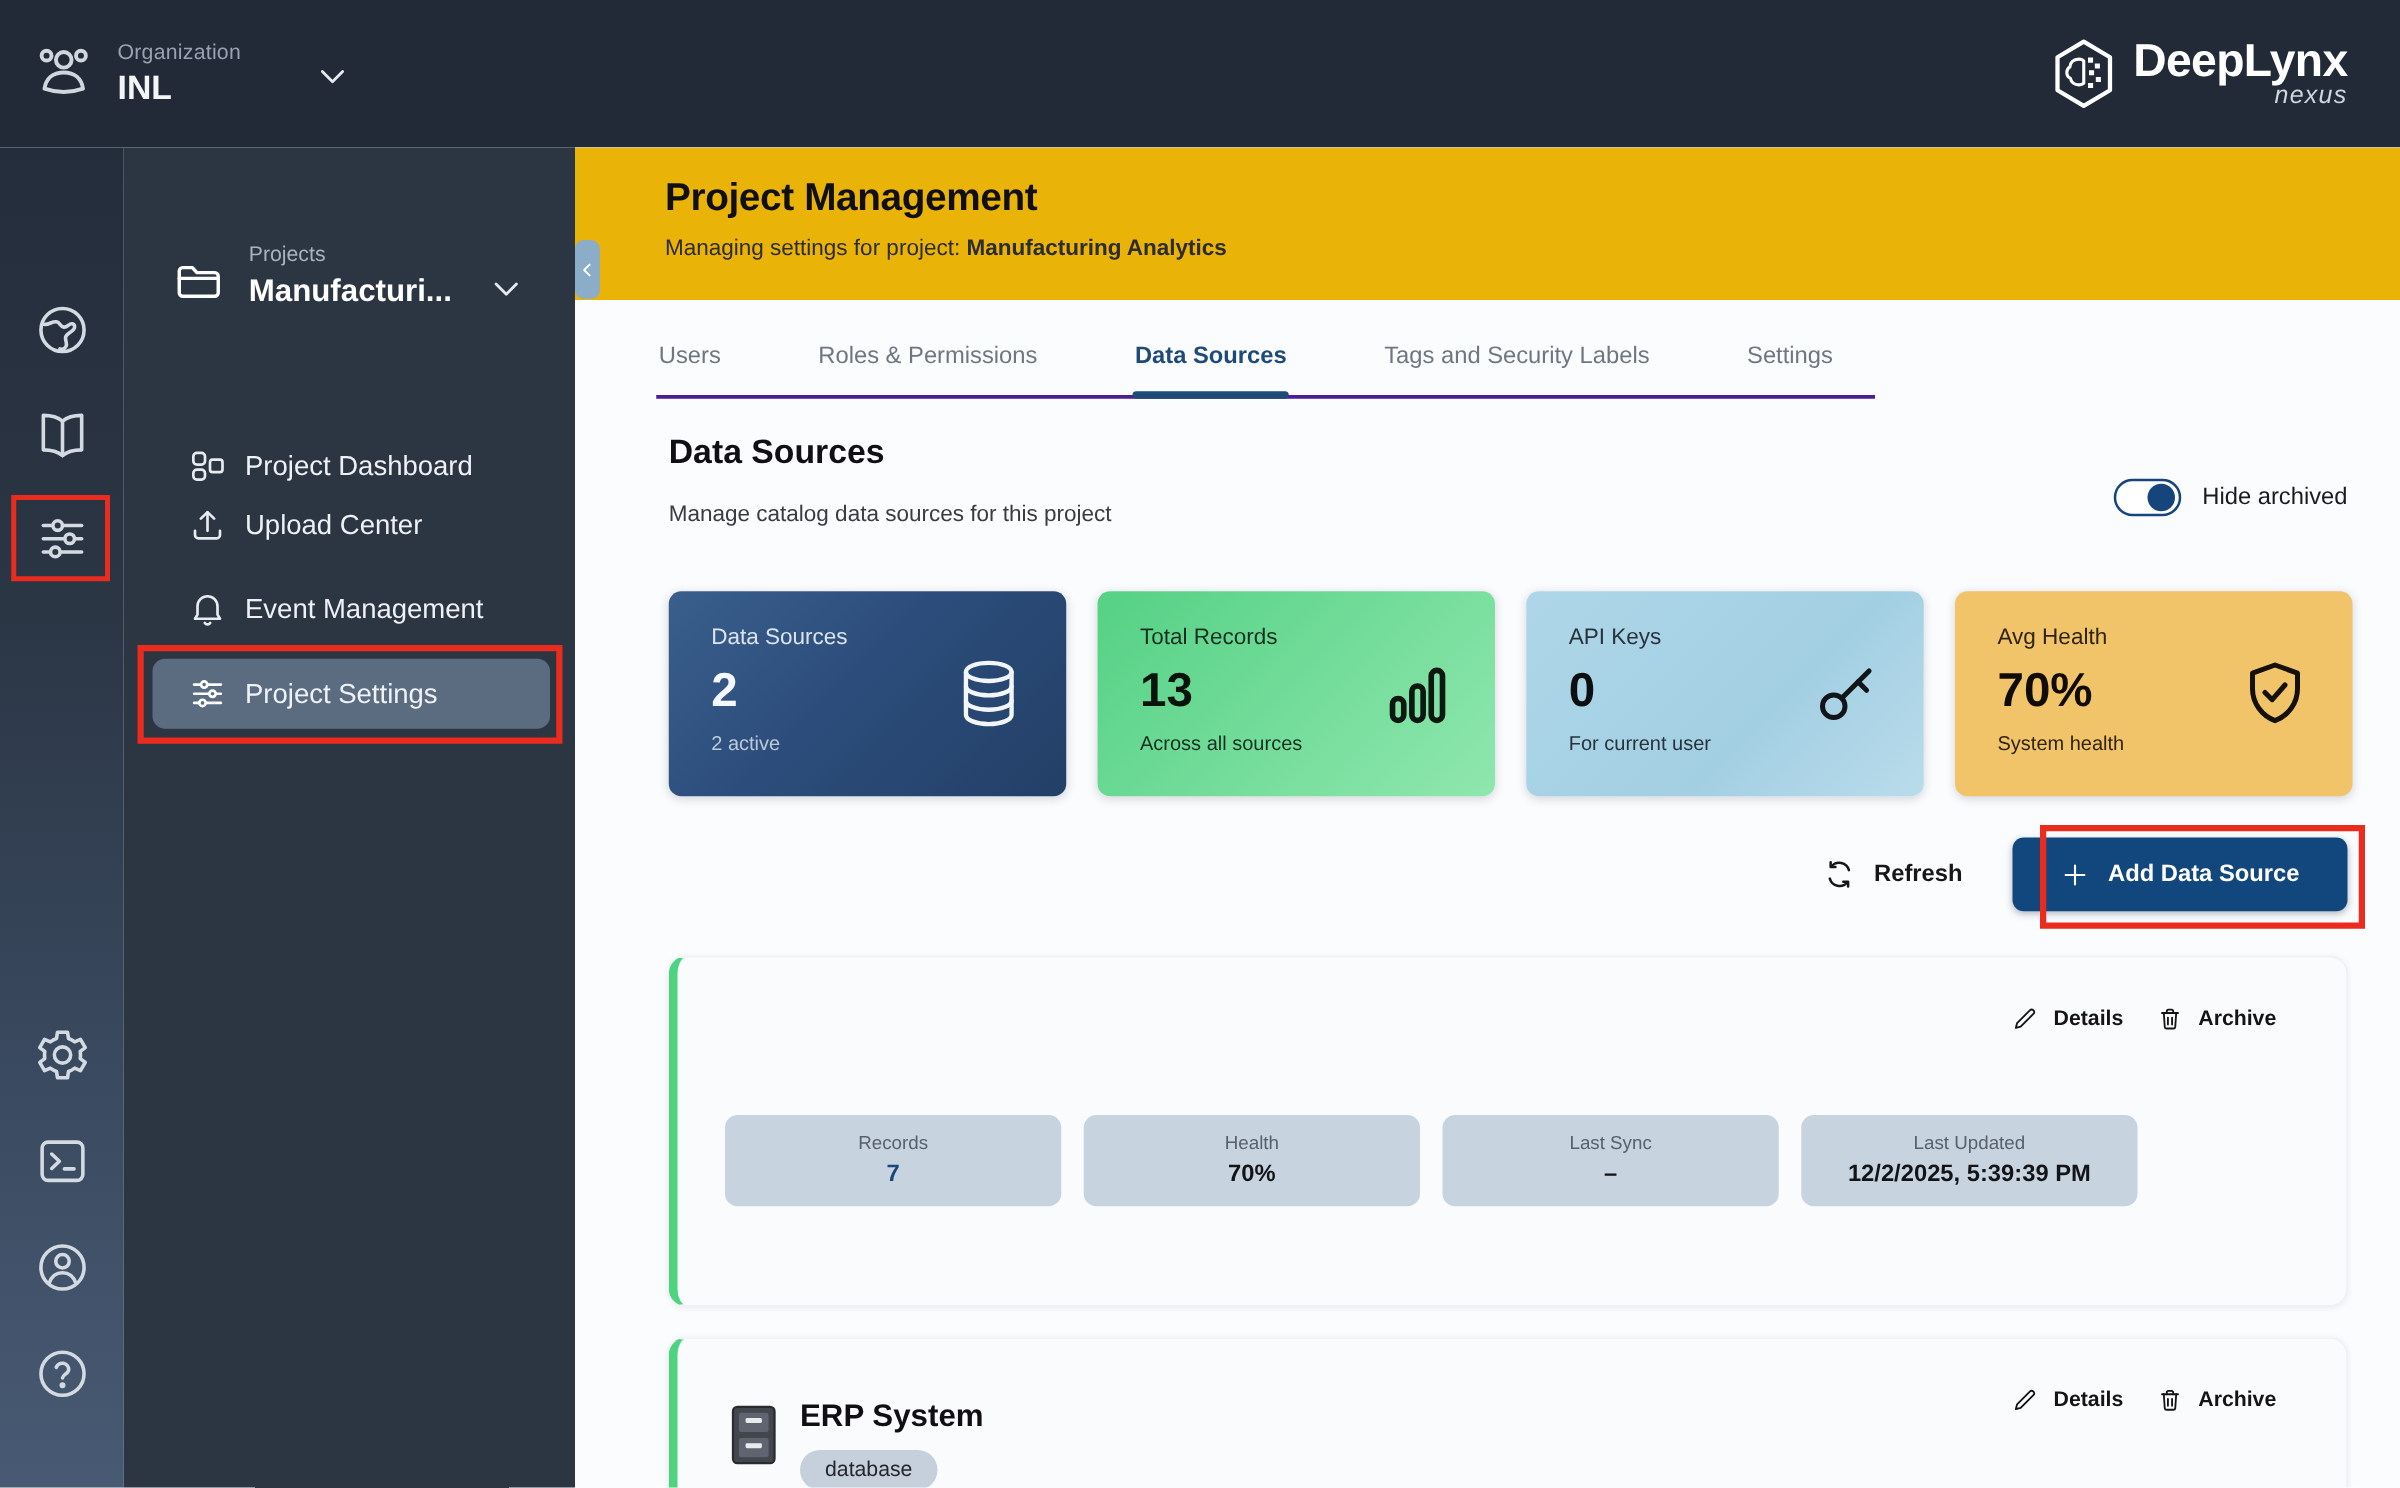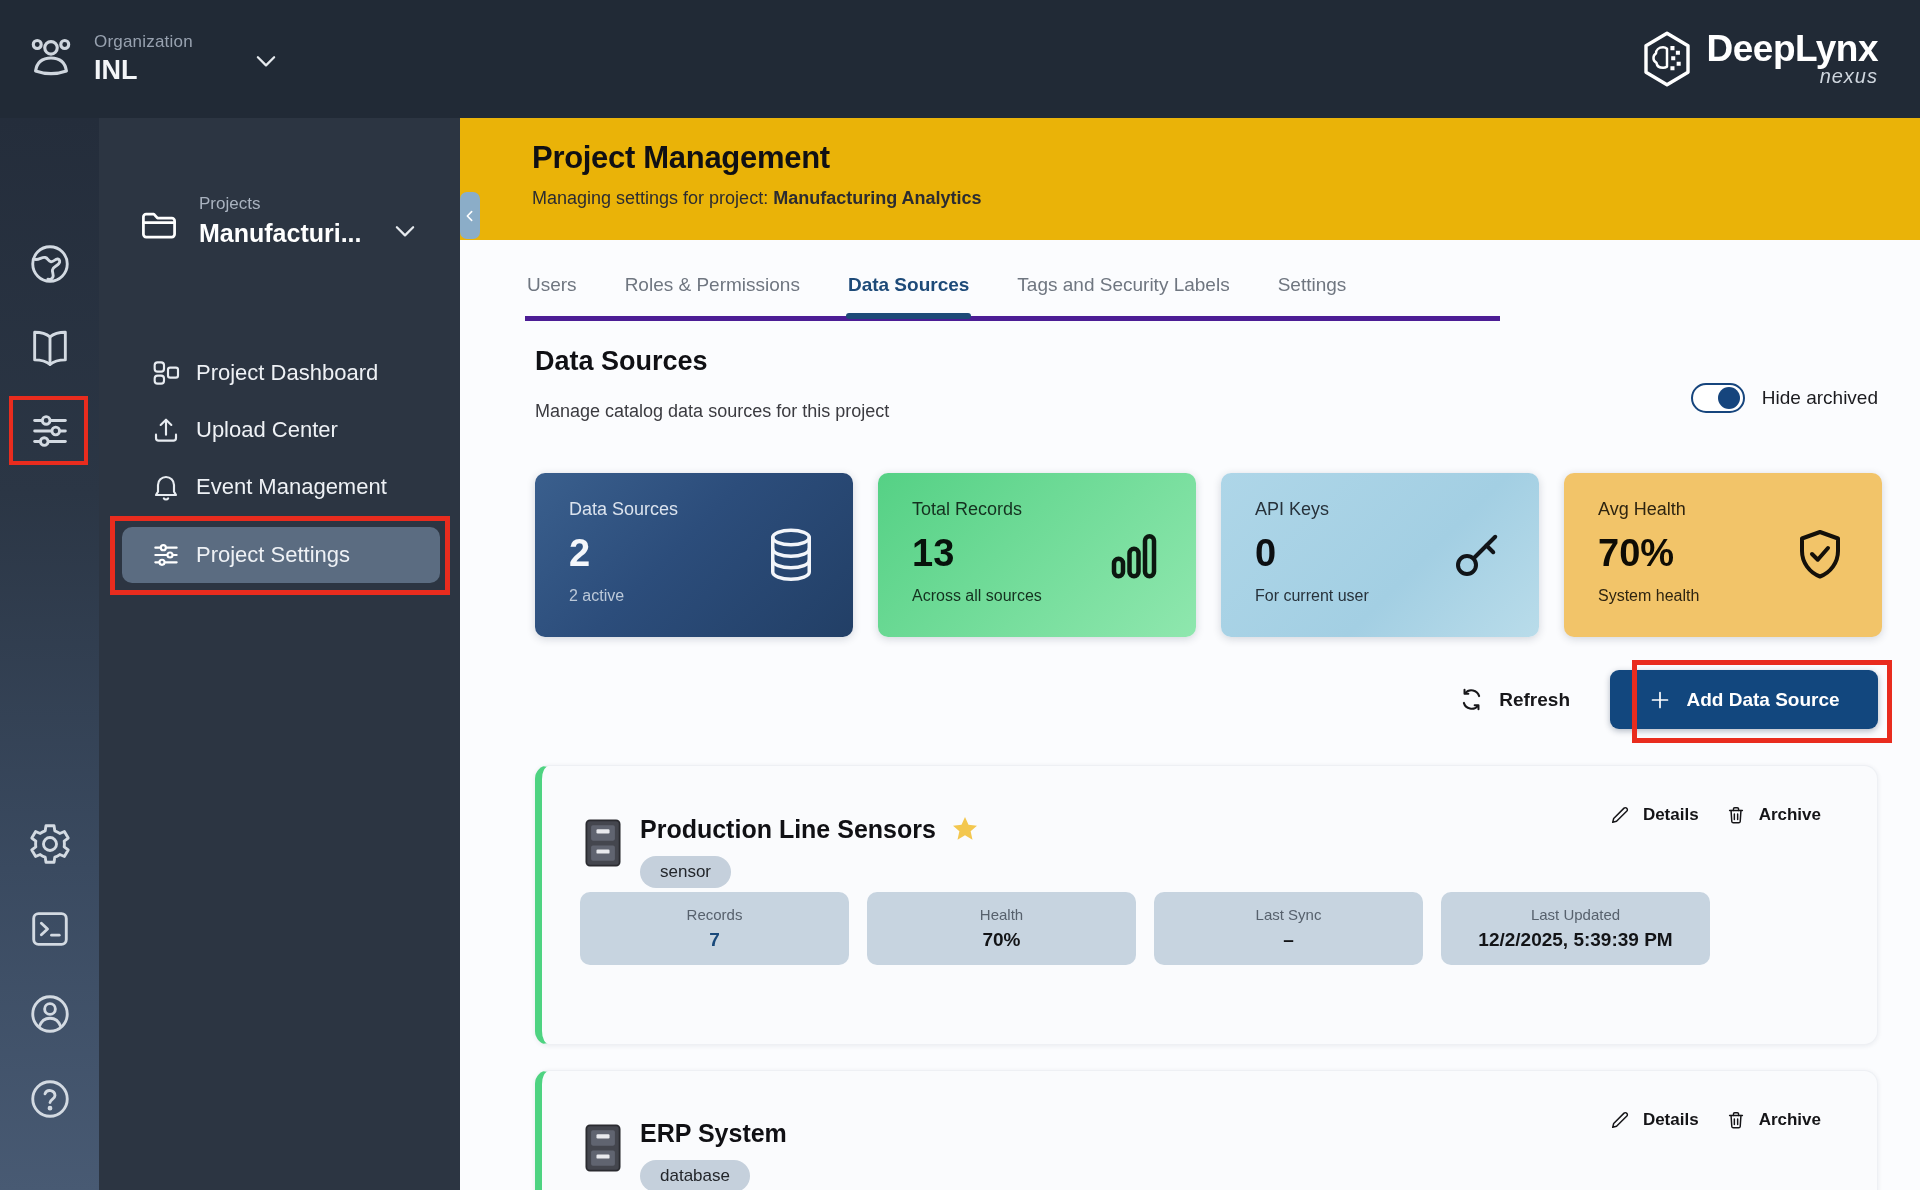--- a/index.html
+++ b/index.html
@@ -46,22 +46,22 @@
   
   .content { flex:1; background:#fbfcfe; position:relative; overflow:hidden; }
   .page-header { position:absolute; top:0; left:0; right:0; height:122px; background:#eab308; padding:22px 0 0 72px; }
   .page-title { font-size:31px; font-weight:bold; color:#101014; letter-spacing:-.3px; }
   .page-subtitle { margin-top:12px; font-size:18px; color:#2c2c31; }
   .page-subtitle b { font-weight:bold; }
   .collapse-btn { position:absolute; left:0; top:74px; width:20px; height:47px; background:#8badc8; border:none;
                   border-radius:7px; color:#ffffff; display:flex; align-items:center; justify-content:center; cursor:pointer; }
   .collapse-btn svg { width:16px; height:16px; }
 
-  .tabs { position:absolute; top:150px; left:65px; width:975px; display:flex; gap:44px;
-          border-bottom:5px solid #4c1d95; }
+  .tabs { position:absolute; top:150px; left:65px; width:975px; display:flex; gap:74px;
+          border-bottom:3px solid #4c1d95; }
   .tab { font-size:19px; color:#6f7680; padding:6px 2px 20px 2px; position:relative; cursor:pointer; white-space:nowrap; }
   .tab.active { color:#1d4a78; font-weight:bold; }
   .tab.active::after { content:''; position:absolute; left:0; right:0; bottom:-3px; height:6px;
                        background:#1d4a78; border-radius:3px; }
 
   .section-head { position:absolute; top:228px; left:75px; right:42px; display:flex; justify-content:space-between; }
   .section-title { font-size:27px; font-weight:bold; color:#101014; }
   .section-subtitle { margin-top:24px; font-size:18px; color:#3b3b40; }
   .toggle-row { display:flex; align-items:center; margin-top:28px; }
   .toggle { width:54px; height:30px; border:2px solid #16457d; border-radius:15px; background:#ffffff;
@@ -232,21 +232,21 @@
       </div>
 
       <div class="side-item" style="top:227px">
         <svg viewBox="0 0 24 24" fill="none" stroke="#e8ecf1" stroke-width="1.6" stroke-linejoin="round">
           <rect x="3.5" y="4" width="7" height="7" rx="2.2"></rect>
           <rect x="3.5" y="14" width="7" height="6" rx="2.2"></rect>
           <rect x="13.5" y="8" width="7.5" height="7.5" rx="1.6"></rect>
         </svg>
         <span class="side-label">Project Dashboard</span>
       </div>
-      <div class="side-item" style="top:284px">
+      <div class="side-item" style="top:274px">
         <svg viewBox="0 0 24 24" fill="none" stroke="#e8ecf1" stroke-width="1.6" stroke-linecap="round" stroke-linejoin="round">
           <path d="M4.5 15.5v2.5a2 2 0 0 0 2 2h11a2 2 0 0 0 2-2v-2.5"></path>
           <path d="M12 15.5V4.5"></path>
             <path d="M8 8.2l4-3.9 4 3.9"></path>
         </svg>
         <span class="side-label">Upload Center</span>
       </div>
       <div class="side-item" style="top:341px">
         <svg viewBox="0 0 24 24" fill="none" stroke="#e8ecf1" stroke-width="1.6" stroke-linecap="round" stroke-linejoin="round">
           <path d="M18 15.5v-5a6 6 0 1 0-12 0v5L4.5 18h15z"></path>
@@ -357,38 +357,20 @@
         </button>
         <button class="add-btn">
           <svg viewBox="0 0 24 24" fill="none" stroke="#ffffff" stroke-width="1.7" stroke-linecap="round">
             <path d="M12 4.5v15M4.5 12h15"></path>
           </svg>
           <span class="add-label">Add Data Source</span>
         </button>
       </div>
 
       <div class="source-card c1">
-        <div class="sc-head">
-          <svg class="cabinet-icon" viewBox="0 0 32 40">
-            <rect x="2" y="1" width="28" height="38" rx="3" fill="#44464e" stroke="#2a2b30" stroke-width="1.5"></rect>
-            <rect x="6" y="5" width="20" height="13" rx="1.5" fill="#606470"></rect>
-            <rect x="10.5" y="8.5" width="11" height="3.4" rx="1" fill="#e9eaee"></rect>
-            <rect x="6" y="22" width="20" height="13" rx="1.5" fill="#606470"></rect>
-            <rect x="10.5" y="25.5" width="11" height="3.4" rx="1" fill="#e9eaee"></rect>
-          </svg>
-          <div>
-            <div class="sc-title-row">
-              <span class="source-title">Production Line Sensors</span>
-              <svg class="star-icon" viewBox="0 0 24 24">
-                <path d="M12 2.4l2.8 6.2 6.8.7-5.1 4.5 1.5 6.7L12 17l-6 3.5 1.5-6.7-5.1-4.5 6.8-.7z" fill="#f3c74f"></path>
-              </svg>
-            </div>
-            <span class="tag-chip">sensor</span>
-          </div>
-        </div>
         <div class="stat-boxes">
           <div class="stat-box">
             <div class="sb-label">Records</div>
             <div class="sb-value navy">7</div>
           </div>
           <div class="stat-box">
             <div class="sb-label">Health</div>
             <div class="sb-value">70%</div>
           </div>
           <div class="stat-box">

